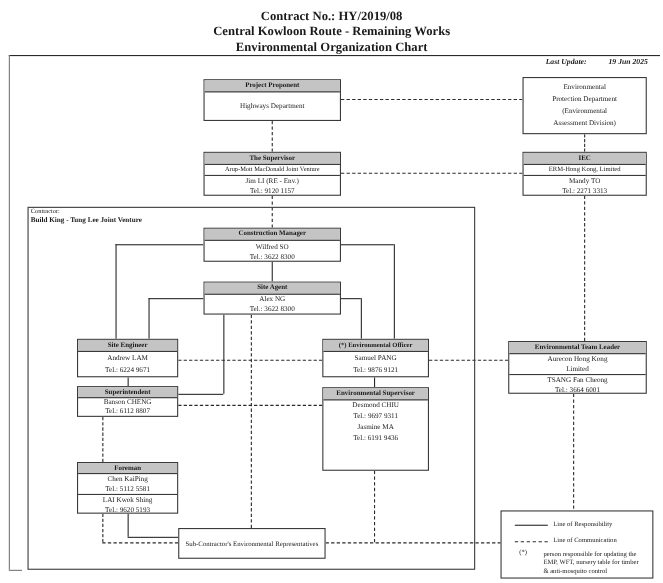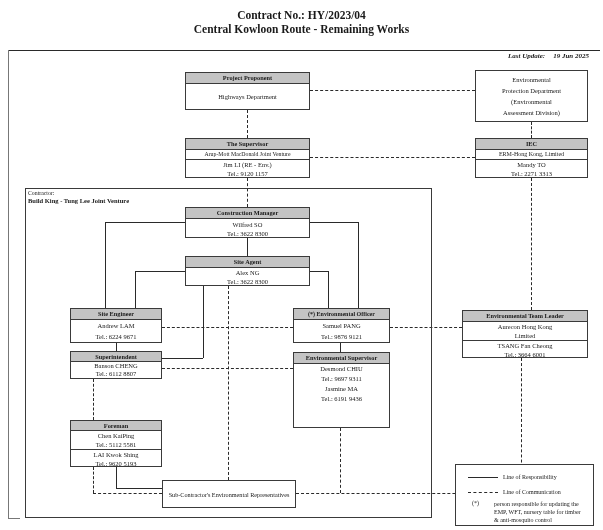--- a/index.html
+++ b/index.html
@@ -2,21 +2,21 @@
 <html><head>
 <meta charset="utf-8">
 <style>
   * { margin:0; padding:0; box-sizing:border-box; }
   html,body { background:#ffffff; }
   #page {
     position:relative; width:603px; height:530px; background:#ffffff;
     font-family:"Liberation Serif","DejaVu Serif",serif; color:#1a1a1a; overflow:hidden;
   }
   .title { position:absolute; left:0; right:0; text-align:center; font-weight:bold; font-size:11.5px; }
-  .lastupdate { position:absolute; top:52px; right:14px; font-size:7px; font-weight:bold; font-style:italic; display:flex; gap:8px; }
+  .lastupdate { position:absolute; top:52px; right:14px; font-size:7px; font-weight:bold; font-style:italic; display:flex; gap:20px; }
   .hline { position:absolute; height:0; border-top:1px solid #2a2a2a; z-index:1; }
   .vline { position:absolute; width:0;  border-left:1px solid #2a2a2a; z-index:1; }
   .hdash { position:absolute; height:0; border-top:1px dashed #2a2a2a; z-index:1; }
   .vdash { position:absolute; width:0;  border-left:1px dashed #2a2a2a; z-index:1; }
   .box { position:absolute; background:#fff; border:1px solid #3a3a3a; z-index:2; }
   .bhead { height:11px; line-height:10px; background:#c4c4c4; border-bottom:1px solid #3a3a3a;
            font-weight:bold; font-size:6.3px; text-align:center; overflow:hidden; }
   .bline { font-size:6.5px; line-height:9px; text-align:center; }
   .bdiv  { border-top:1px solid #3a3a3a; }
   .vcenter { display:flex; flex-direction:column; justify-content:center; text-align:center; }
@@ -29,22 +29,23 @@
   .legsample { width:30px; margin-right:5px; }
   .legnote { display:flex; margin-left:16px; margin-top:5px; }
   .legnote .star { width:22px; font-size:6px; }
   .legnote .txt { width:92px; font-size:6px; line-height:8px; }
 </style>
 </head>
 <body>
 
 <div id="page">
 
-  <div class="title" style="top:9px;">Contract No.: HY/2023/04</div>
+  <div class="title" style="top:9px;">Contract No.: HY/2019/08</div>
   <div class="title" style="top:23px;text-align:center;">Central Kowloon Route - Remaining Works</div>
+  <div class="title" style="top:37px;">Environmental Organization Chart</div>
 
   <div class="hline" style="top:50px;left:8px;width:592px;"></div>
   <div class="vline" style="top:50px;left:8px;height:468px;border-left-color:#777;"></div>
   <div class="hline" style="top:518px;left:8px;width:12px;border-top-color:#777;"></div>
 
   <div class="lastupdate">
     <span>Last Update:</span>
     <span>19 Jun 2025</span>
   </div>
 

